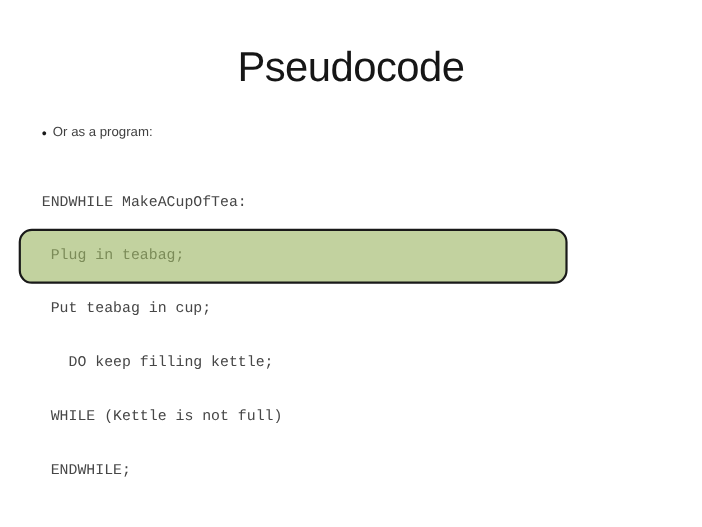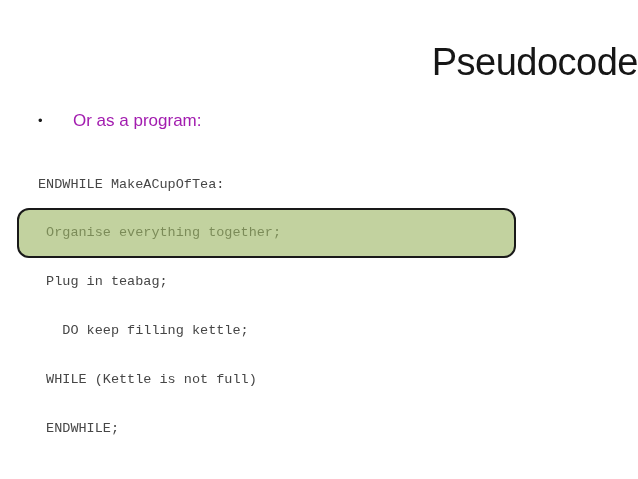--- a/index.html
+++ b/index.html
@@ -13,21 +13,21 @@
     height: 479px;
     background: #ffffff;
     overflow: hidden;
     font-family: "Liberation Sans", sans-serif;
   }
   .slide-title {
     position: absolute;
     top: 43px;
     left: 0;
     width: 638px;
-    text-align: right;
+    text-align: center;
     font-size: 38px;
     font-weight: 400;
     letter-spacing: -0.5px;
     color: #161616;
     line-height: 1;
   }
   .bullet-row {
     position: absolute;
     top: 112px;
     left: 0;
@@ -37,25 +37,25 @@
   .bullet-marker {
     position: absolute;
     left: 38px;
     top: 0;
     font-size: 13px;
     line-height: 17px;
     color: #1a1a1a;
   }
   .bullet-text {
     position: absolute;
-    left: 73px;
+    left: 48px;
     top: 0;
-    font-size: 17px;
+    font-size: 12px;
     line-height: 17px;
-    color: #a21caf;
+    color: #404040;
   }
   .code-block {
     position: absolute;
     left: 38px;
     top: 144px;
     z-index: 1;
     font-family: "Liberation Mono", "DejaVu Sans Mono", monospace;
     font-size: 13.5px;
     line-height: 16.3px;
     color: #464646;
@@ -85,22 +85,22 @@
 
   <div class="slide-title">Pseudocode</div>
 
   <div class="bullet-row">
     <span class="bullet-marker">•</span>
     <span class="bullet-text">Or as a program:</span>
   </div>
 
   <div class="code-block">
     <div class="code-line">ENDWHILE MakeACupOfTea:</div>
-    <div class="code-line"> Organise everything together;</div>
     <div class="code-line"> Plug in teabag;</div>
+    <div class="code-line"> Put teabag in cup;</div>
     <div class="code-line">   DO keep filling kettle;</div>
     <div class="code-line"> WHILE (Kettle is not full)</div>
     <div class="code-line"> ENDWHILE;</div>
     
     
     
     
     
     
     

